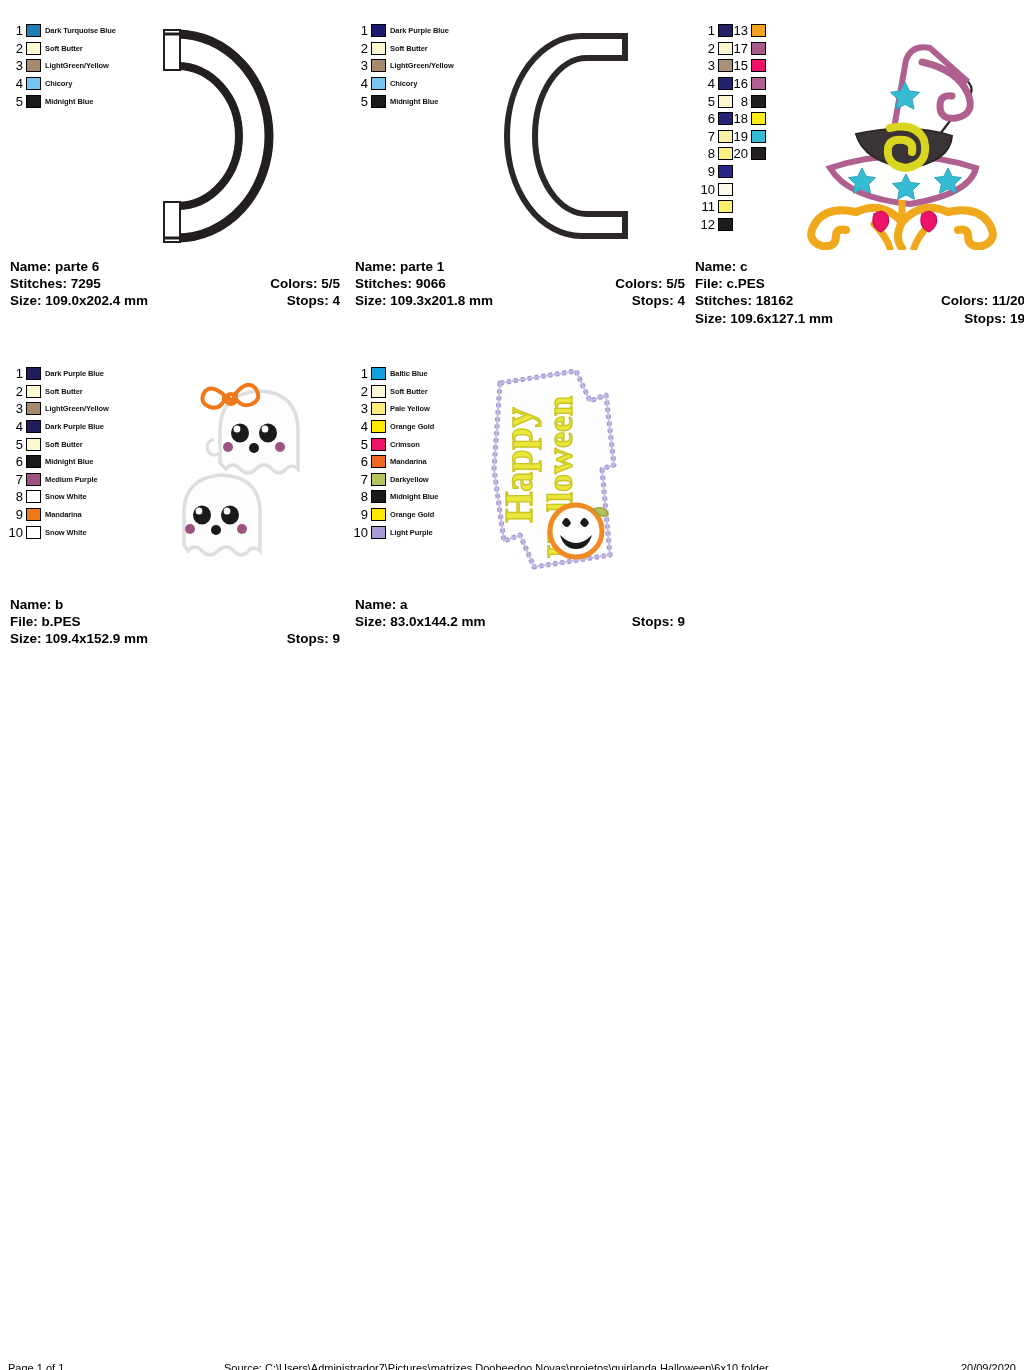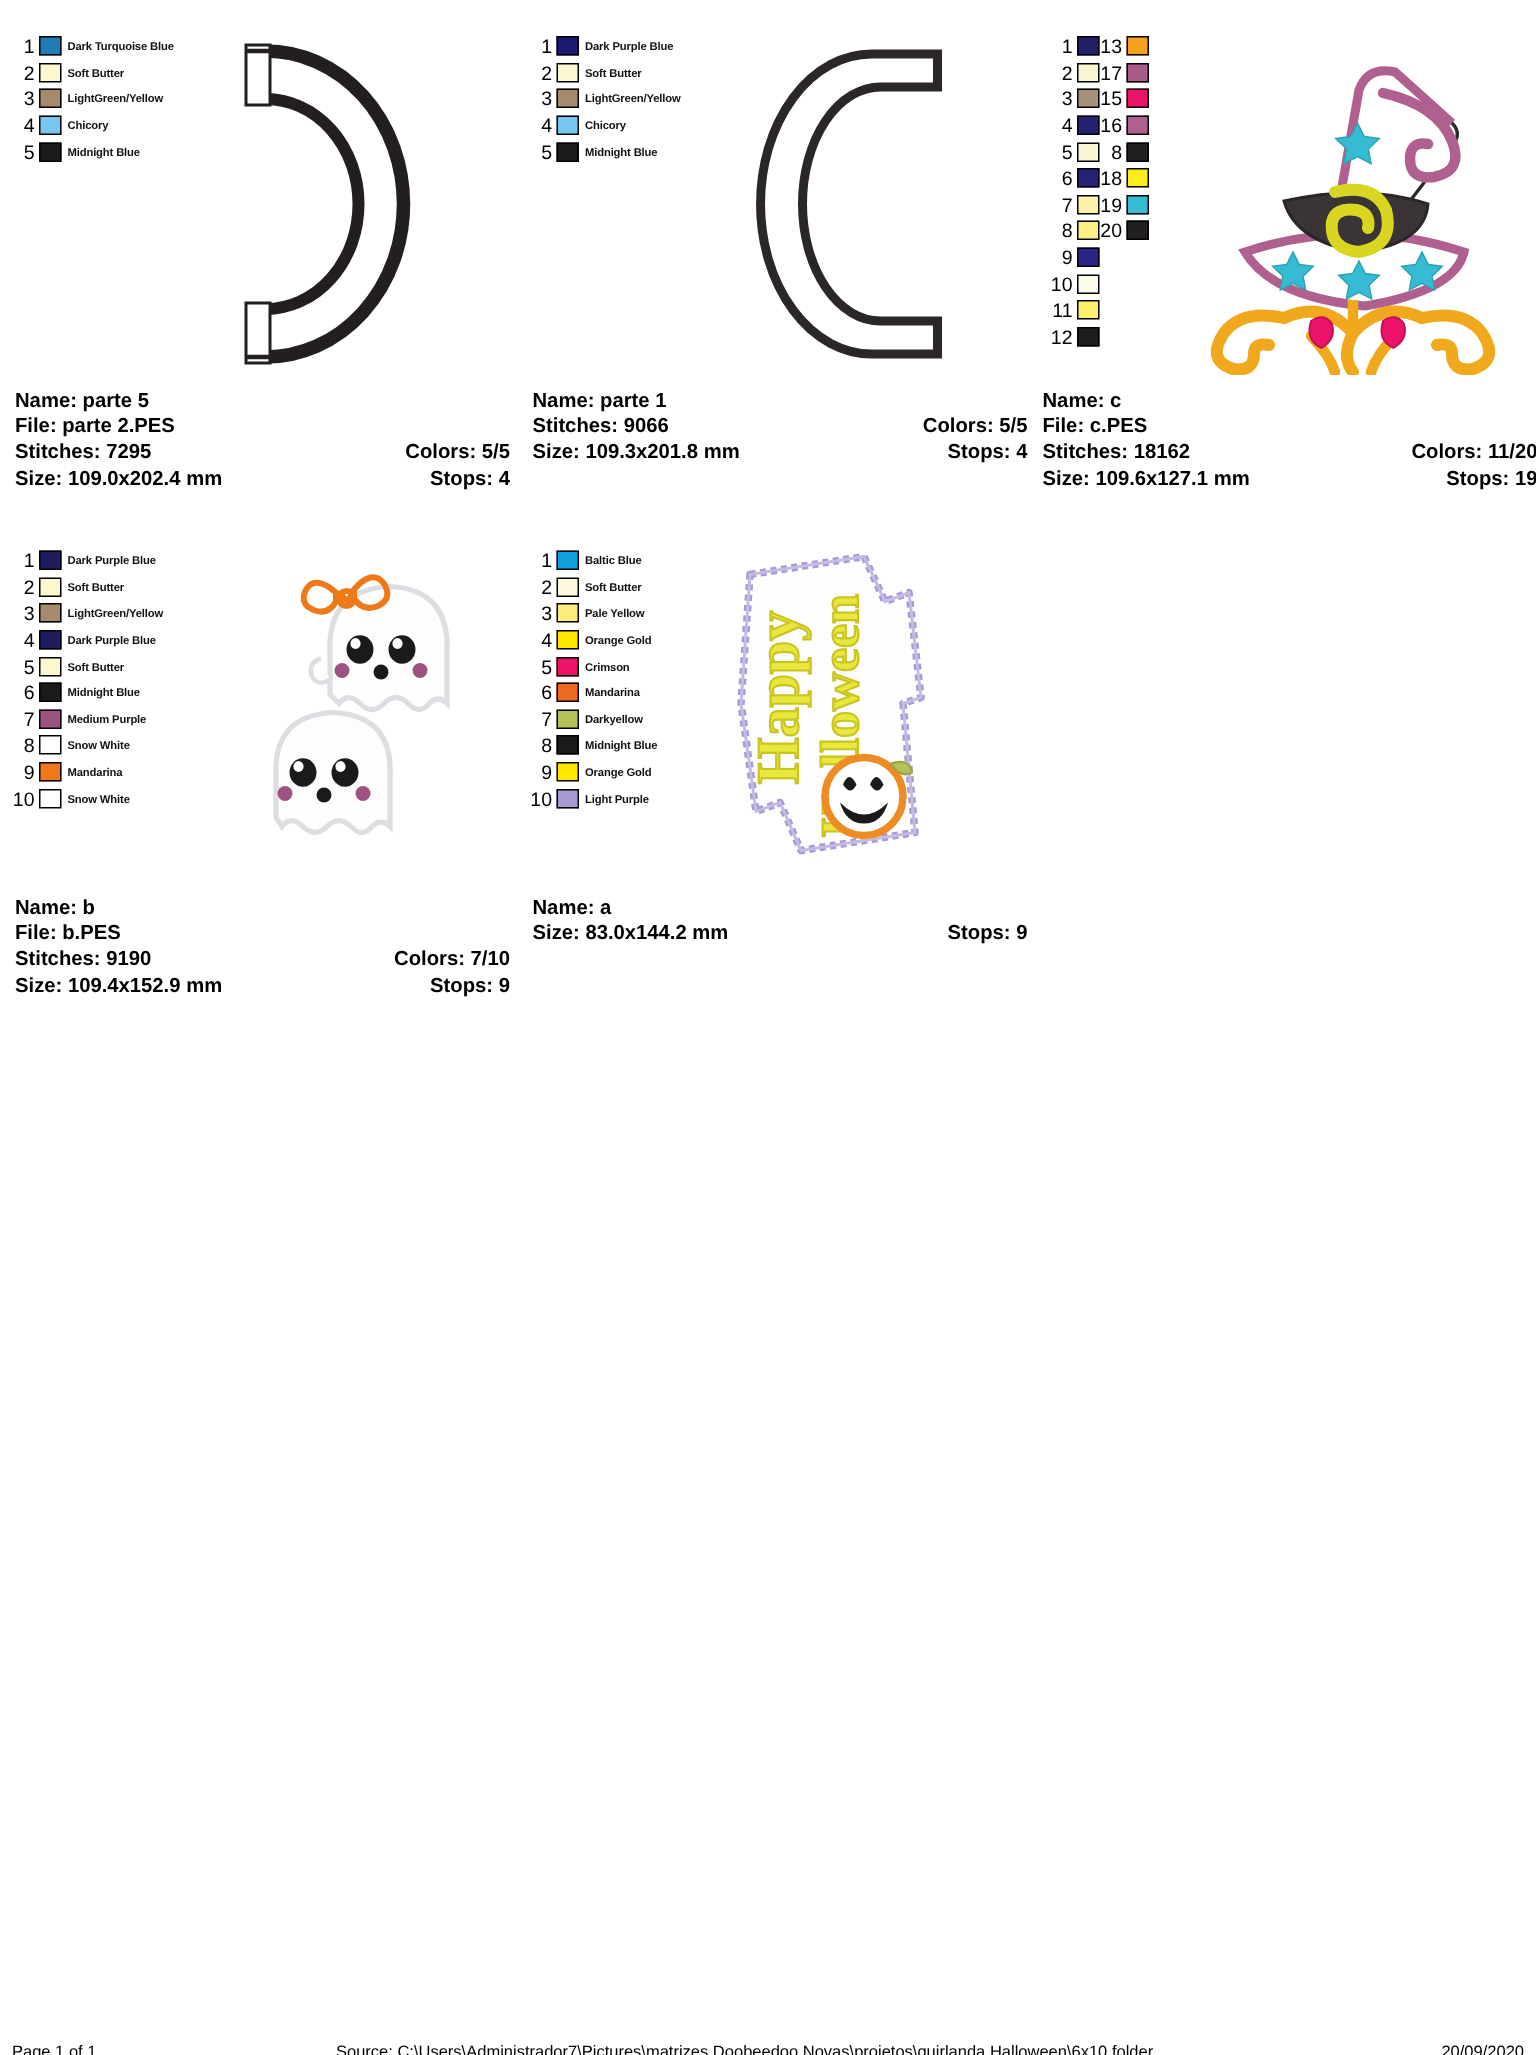--- a/index.html
+++ b/index.html
@@ -109,22 +109,21 @@
         <rect x="12" y="8" width="16" height="40" fill="#ffffff" stroke="#231f20" stroke-width="2"></rect>
 
         <rect x="12" y="180" width="16" height="40" fill="#ffffff" stroke="#231f20" stroke-width="2"></rect>
         <line x1="12" y1="12" x2="28" y2="12" stroke="#231f20" stroke-width="3"></line>
         <line x1="12" y1="216" x2="28" y2="216" stroke="#231f20" stroke-width="3"></line>
       </svg>
     </div>
 
     <div class="info" style="left:10px; top:258px; width:330px;">
       <div class="info-grid">
-        <div class="left">Name: parte 5</div>
-        <div class="left">File: parte 2.PES</div>
+        <div class="left">Name: parte 6</div>
         <div class="row2">
           <span class="left">Stitches: 7295</span>
           <span class="right">Colors: 5/5</span>
         </div>
         <div class="row2">
           <span class="left">Size: 109.0x202.4 mm</span>
           <span class="right">Stops: 4</span>
         </div>
       </div>
     </div>
@@ -430,24 +429,20 @@
           <ellipse cx="62" cy="164" rx="5" ry="5" fill="#9c5381"></ellipse>
         </g>
       </svg>
     </div>
 
     <div class="info" style="left:10px; top:253px; width:330px;">
       <div class="info-grid">
         <div class="left">Name: b</div>
         <div class="left">File: b.PES</div>
         <div class="row2">
-          <span class="left">Stitches: 9190</span>
-          <span class="right">Colors: 7/10</span>
-        </div>
-        <div class="row2">
           <span class="left">Size: 109.4x152.9 mm</span>
           <span class="right">Stops: 9</span>
         </div>
       </div>
     </div>
   </div>
 
   <div class="cell" style="left:345px; top:343px; width:345px; height:330px;">
 
     <div class="legend">

